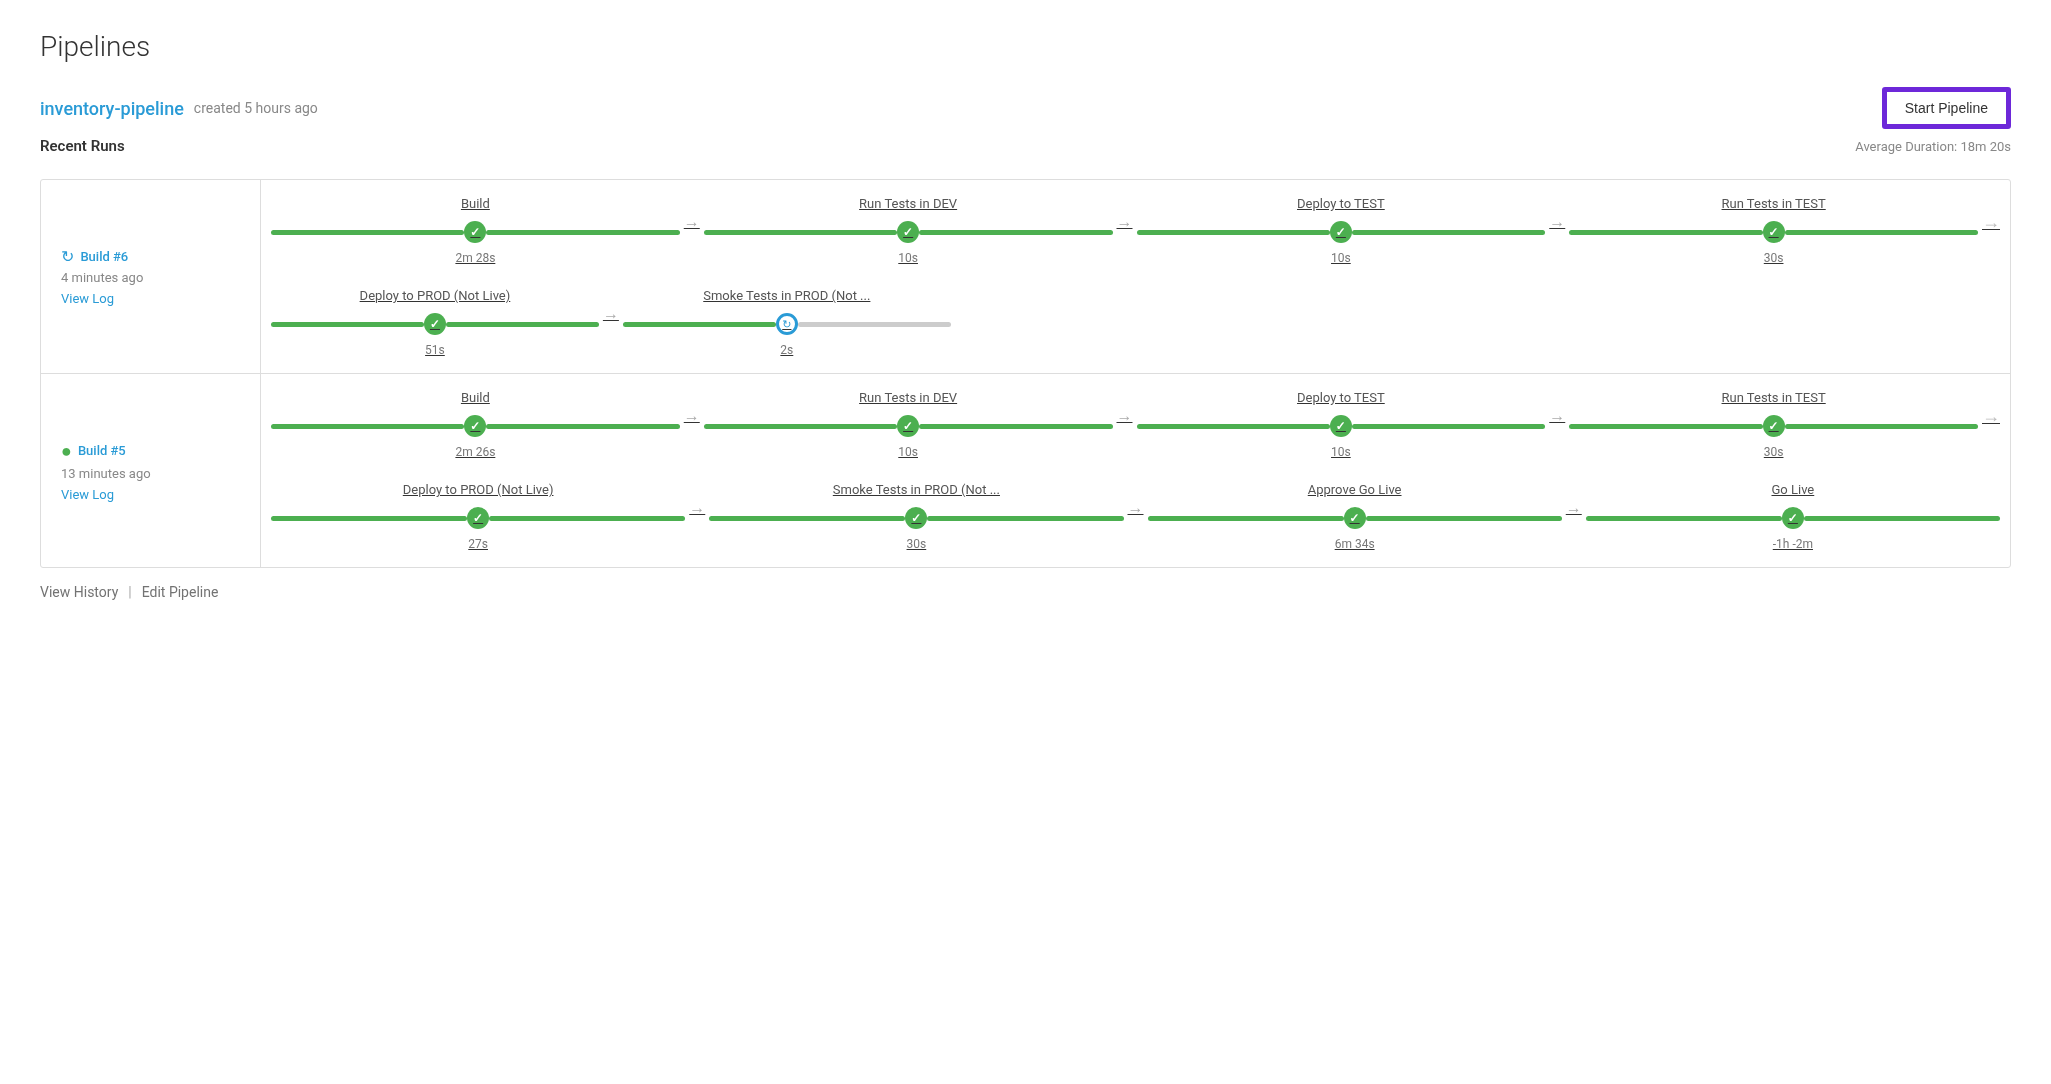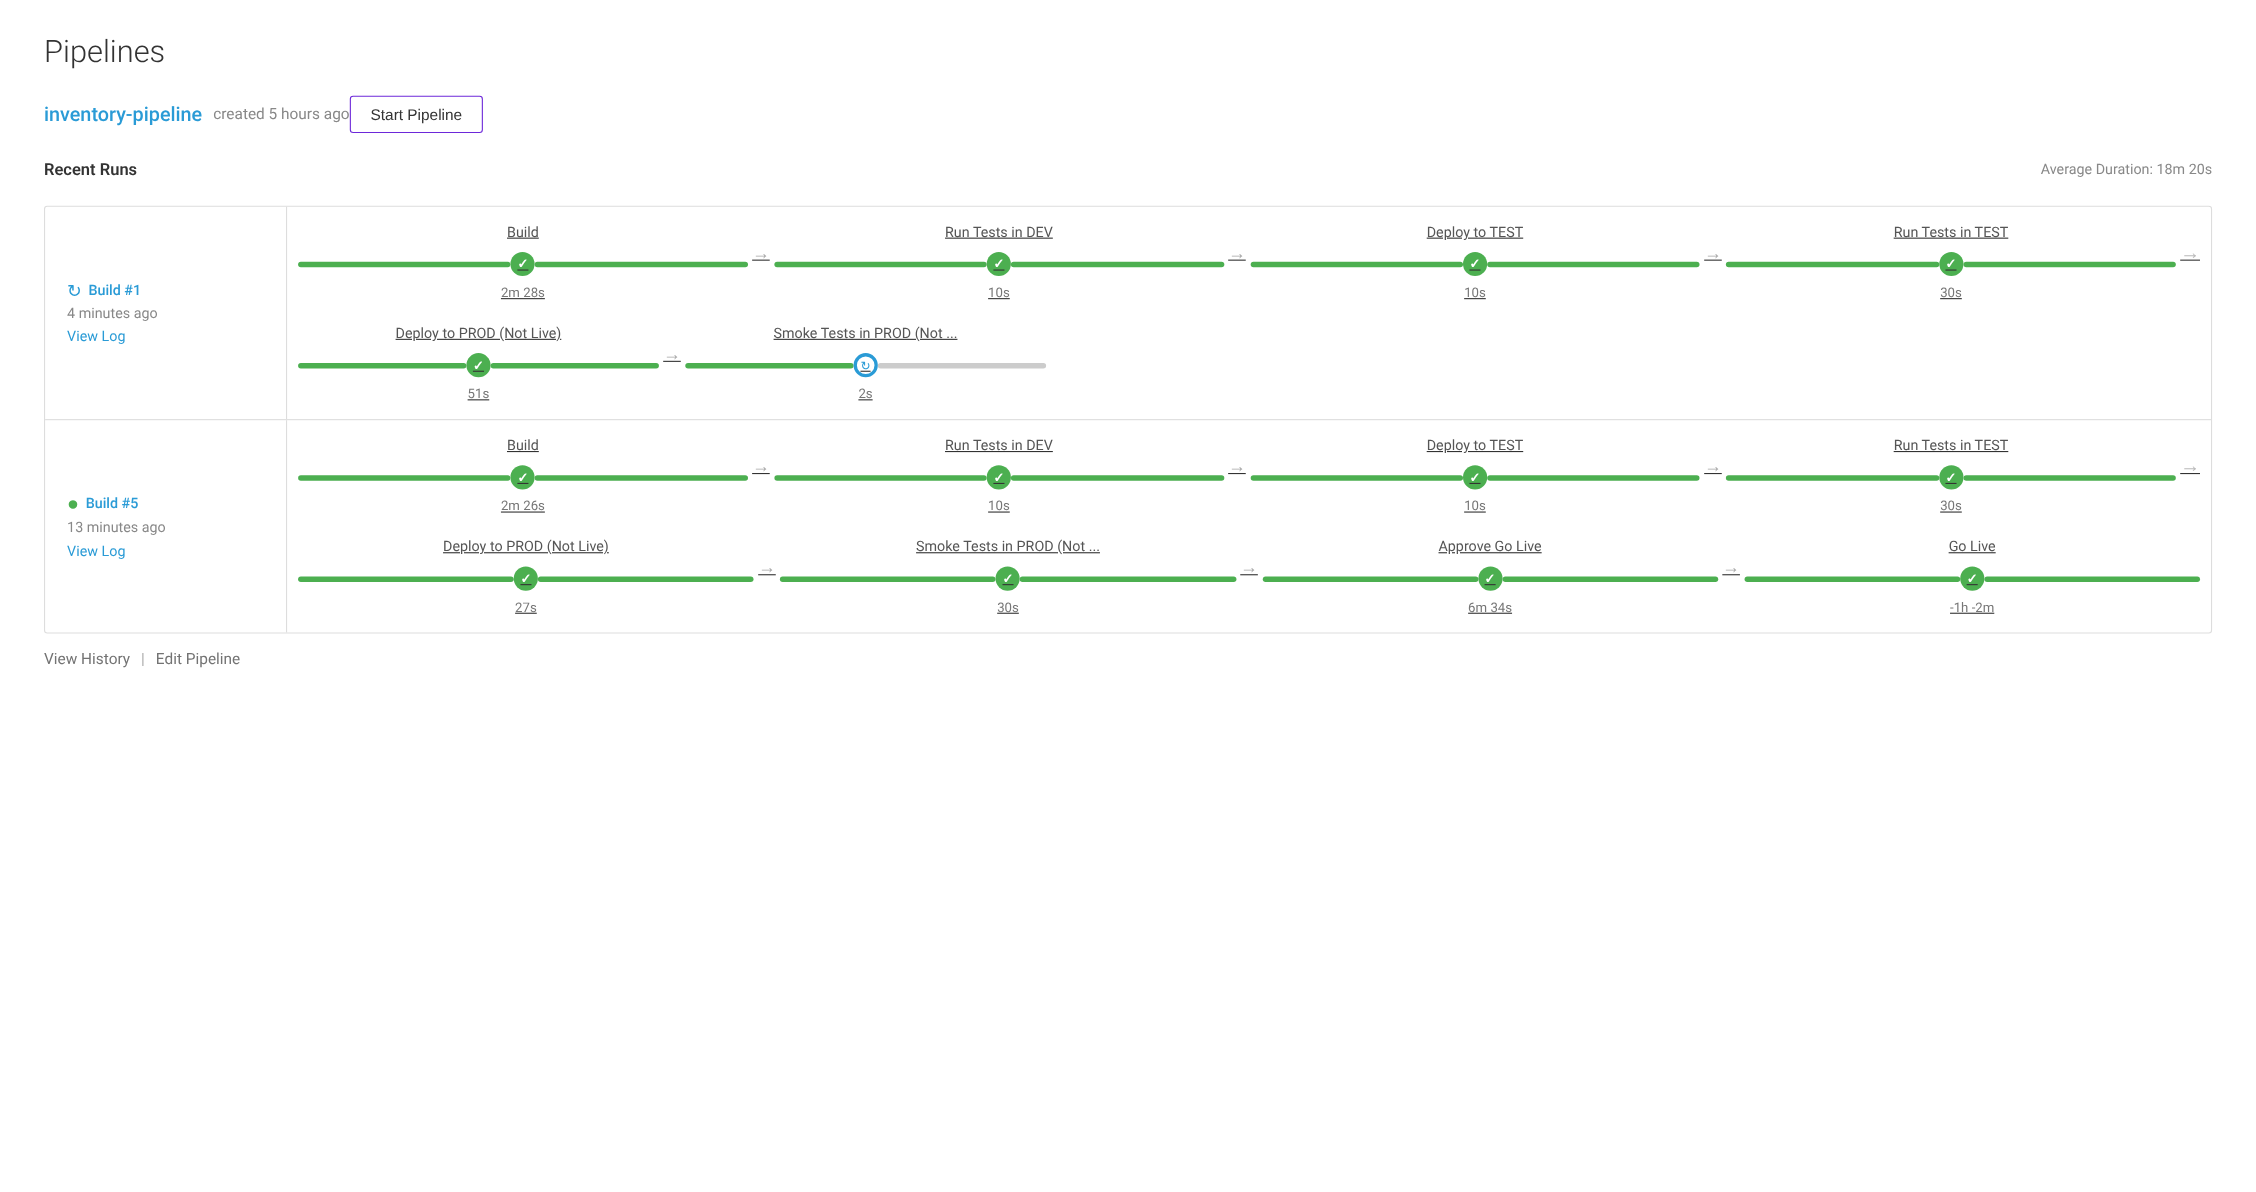--- a/index.html
+++ b/index.html
@@ -12,43 +12,44 @@
 
     .page-title {
       font-size: 28px;
       font-weight: 300;
       color: #333;
       margin-bottom: 24px;
     }
 
     .pipeline-header {
       display: flex;
-      align-items: center;
-      margin-bottom: 24px;
+      justify-content: space-between;
+      align-items: center;
+      margin-bottom: 8px;
     }
 
     .pipeline-name-row {
       display: flex;
       align-items: center;
       gap: 10px;
     }
 
     .pipeline-name {
       font-size: 18px;
       color: #2a9bd6;
       font-weight: 500;
     }
 
     .pipeline-meta {
       font-size: 14px;
       color: #888;
     }
 
     .start-pipeline-btn {
-      border: 1px solid #6d28d9;
+      border: 5px solid #6d28d9;
       background: #fff;
       color: #333;
       padding: 8px 18px;
       font-size: 14px;
       cursor: pointer;
       border-radius: 3px;
     }
 
     .recent-runs-row {
       display: flex;
@@ -273,21 +274,21 @@
   <span class="recent-runs-label">Recent Runs</span>
   <span class="avg-duration">Average Duration: 18m 20s</span>
 </div>
 
 <div class="runs-container">
 
   <div class="run-row">
     <div class="run-info">
       <div class="run-title">
         <span style="color:#2a9bd6; font-size:16px;">↻</span>
-        <a class="view-log-link" style="color:#2a9bd6; font-weight:500;">Build #1</a>
+        <a class="view-log-link" style="color:#2a9bd6; font-weight:500;">Build #6</a>
       </div>
       <div class="run-time">4 minutes ago</div>
       <a class="view-log-link">View Log</a>
     </div>
 
     <div class="stages-area">
 
       <div class="stages-row">
 
         <div class="stage-full">

